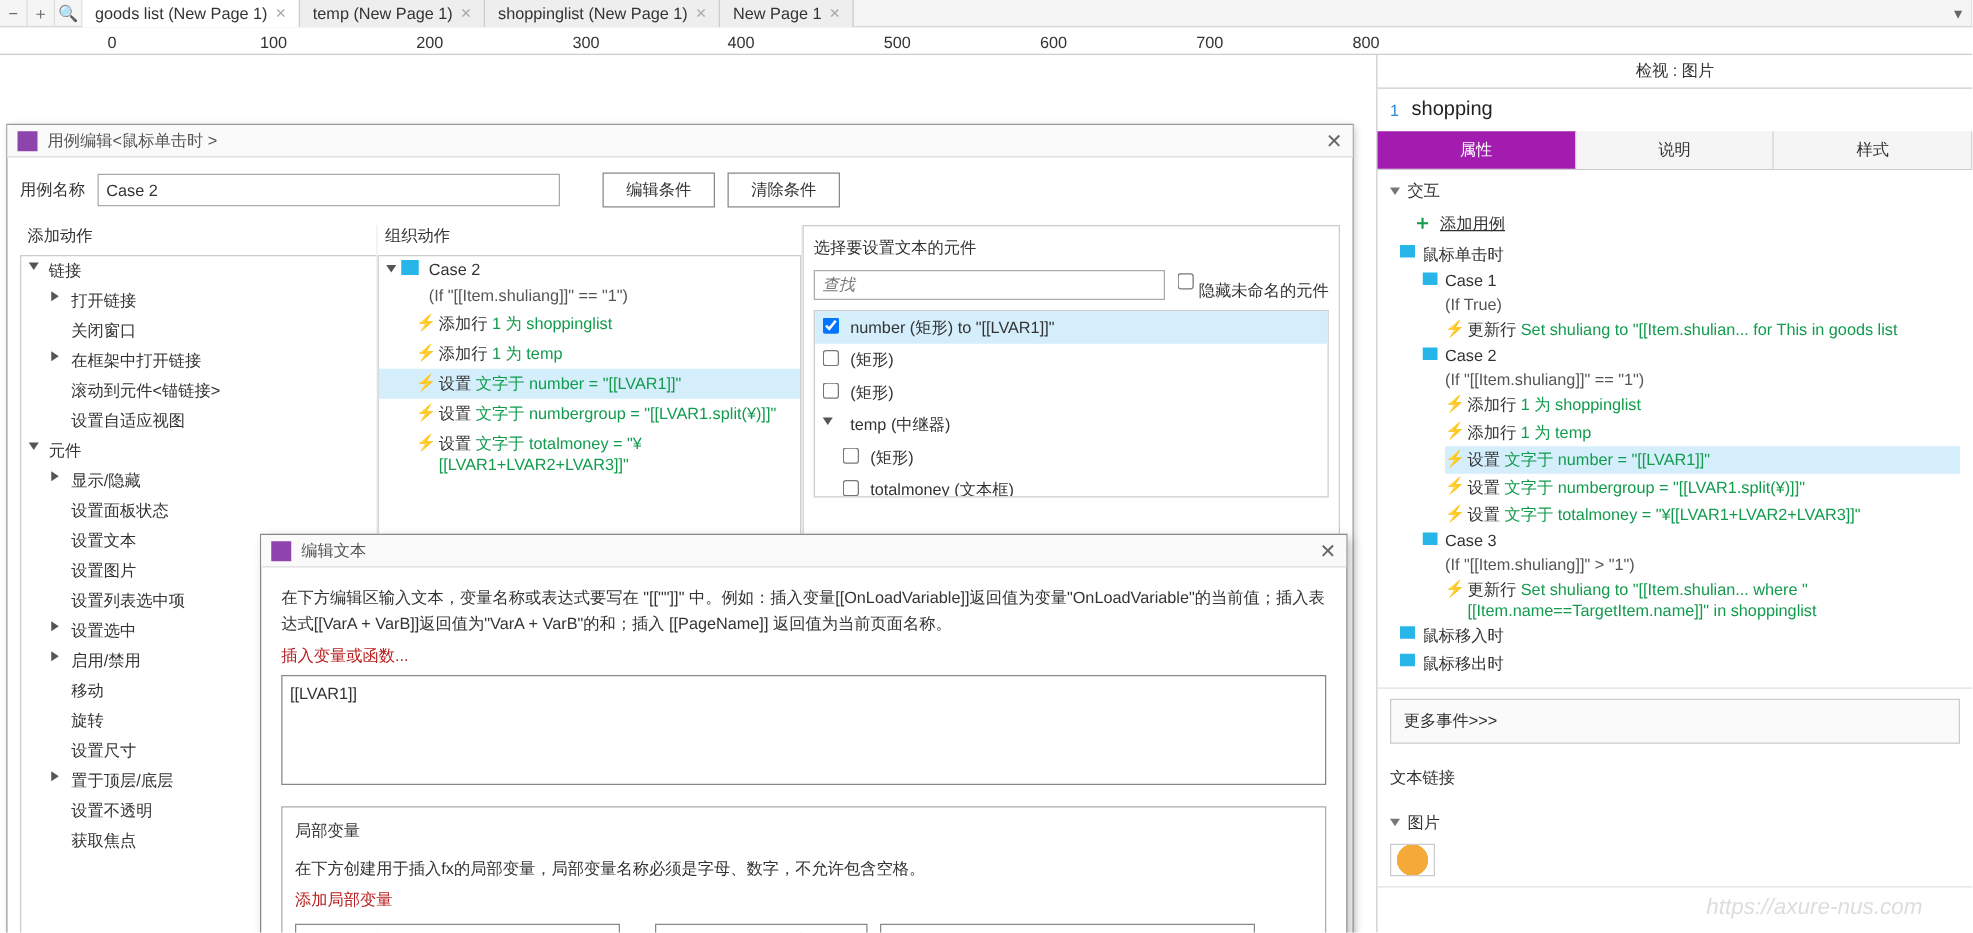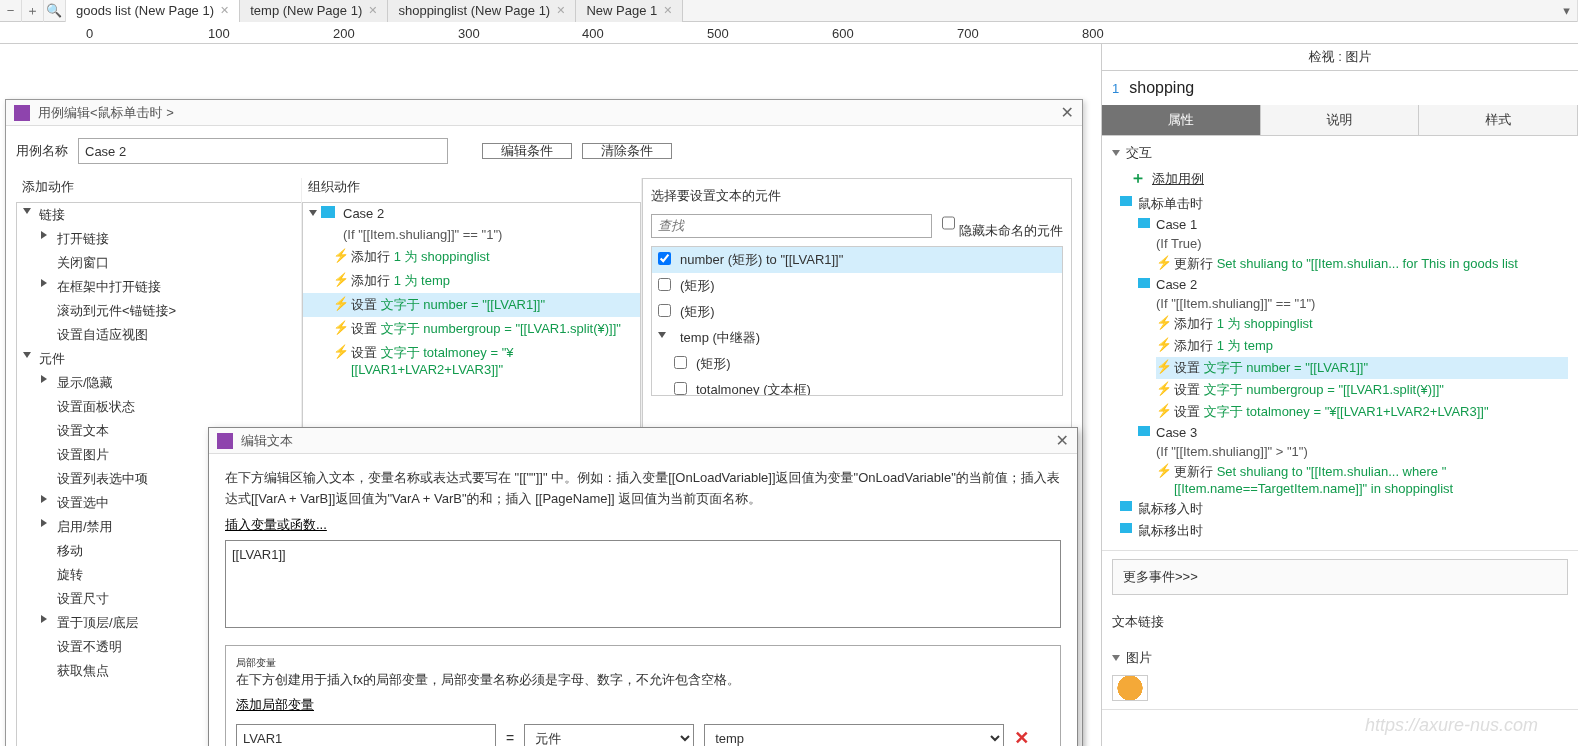--- a/index.html
+++ b/index.html
@@ -18,21 +18,21 @@
 
 .dlg{position:absolute;left:5px;top:55px;width:1078px;background:#fff;border:1px solid #999;box-shadow:2px 2px 6px rgba(0,0,0,0.2)}
 .dlg-hd{height:26px;background:#fafafa;border-bottom:1px solid #ddd;display:flex;align-items:center;padding:0 8px}
 .dlg-hd .logo{width:16px;height:16px;background:#8e44ad;margin-right:8px}
 .dlg-hd .ttl{flex:1;color:#555}
 .dlg-hd .x{color:#666;font-size:16px}
 .dlg-body{padding:12px 10px}
 .row1{display:flex;align-items:center;gap:10px;margin-bottom:14px}
 .row1 label{color:#333}
 .row1 input{width:370px;height:26px;border:1px solid #aaa;padding:0 6px}
-.btn{height:16px;padding:0 18px;border:1px solid #888;background:#fff;display:flex;align-items:center}
+.btn{height:28px;padding:0 18px;border:1px solid #888;background:#fff;display:flex;align-items:center}
 .cols{display:flex;gap:0}
 .col{border-right:1px solid #eee}
 .col-h{font-size:13px;color:#333;margin-bottom:6px;padding-left:6px}
 .col1{width:286px}
 .col2{width:340px}
 .col3{flex:1}
 .tree{border:1px solid #ccc;height:560px;overflow:auto;font-size:13px;background:#fff;position:relative}
 .col1 .tree{border-right:none}
 .tnode{padding:3px 6px 3px 22px;position:relative;white-space:nowrap}
 .tnode .arr{position:absolute;left:6px;top:5px;width:0;height:0;border-left:4px solid transparent;border-right:4px solid transparent;border-top:6px solid #555}
@@ -51,38 +51,38 @@
 .cfg-item{padding:4px 6px 4px 28px;position:relative}
 .cfg-item.sel{background:#d4eefc}
 .cfg-item input[type=checkbox]{position:absolute;left:6px;top:5px}
 .cfg-item .arr{position:absolute;left:6px;top:7px;width:0;height:0;border-left:4px solid transparent;border-right:4px solid transparent;border-top:6px solid #555}
 
 
 .dlg2{position:absolute;left:208px;top:383px;width:870px;background:#fff;border:1px solid #888;z-index:10;box-shadow:3px 3px 8px rgba(0,0,0,0.25)}
 .dlg2 .dlg-hd{background:#fafafa}
 .dlg2-body{padding:14px 16px}
 .help{color:#333;line-height:1.6;margin-bottom:6px}
-.link{color:#000000;text-decoration:underline;cursor:pointer}
+.link{color:#b91c1c;cursor:pointer}
 .ta{width:100%;height:88px;border:1px solid #888;padding:6px;margin:6px 0 14px 0;resize:none}
 .lv-box{border:1px solid #aaa;padding:10px}
 .lv-row{display:flex;align-items:center;gap:10px;margin-top:10px}
 .lv-row input[type=text]{width:260px;height:28px;border:1px solid #888;padding:0 6px}
 .lv-row .eq{font-size:14px}
 .lv-row select{width:170px;height:28px;border:1px solid #888;background:#fff;padding:0 6px}
 .lv-row .sel2{width:300px}
 .lv-row .del{color:#d33;font-size:18px;font-weight:bold}
 
 
 .rp-top{padding:4px 0;text-align:center;border-bottom:1px solid #ccc;color:#333}
 .rp-title{display:flex;align-items:center;padding:8px 10px;gap:10px}
 .rp-title .num{color:#2a88d8}
 .rp-title .name{font-size:16px;color:#222}
 .rp-tabs{display:flex;border-bottom:1px solid #ccc}
 .rp-tab{flex:1;text-align:center;padding:6px 0;border-right:1px solid #ccc;background:#f5f5f5}
-.rp-tab.active{background:#737373;color:#fff}
+.rp-tab.active{background:#a21caf;color:#fff}
 .rp-sec{padding:8px 10px;border-bottom:1px solid #e0e0e0}
 .rp-sec-h{color:#444;display:flex;align-items:center;gap:6px}
 .chev{width:0;height:0;border-left:4px solid transparent;border-right:4px solid transparent;border-top:6px solid #777;display:inline-block}
 .addcase{color:#129b4d;padding:6px 0 0 18px;display:flex;align-items:center;gap:6px}
 .addcase .plus{color:#129b4d;font-weight:bold;font-size:16px}
 .ix-tree{padding:4px 0 0 8px}
 .ix-row{padding:2px 0 2px 18px;position:relative;white-space:nowrap;overflow:hidden;text-overflow:ellipsis}
 .ix-row .ico{position:absolute;left:0;top:3px;width:12px;height:10px;background:#28b6e8}
 .ix-row .bolt{position:absolute;left:0;color:#888}
 .ix-row.sel{background:#d4eefc}
@@ -212,21 +212,21 @@
   <div class="dlg-hd">
     <div class="logo"></div>
     <div class="ttl">编辑文本</div>
     <div class="x">✕</div>
   </div>
   <div class="dlg2-body">
     <div class="help">在下方编辑区输入文本，变量名称或表达式要写在 "[[""]]" 中。例如：插入变量[[OnLoadVariable]]返回值为变量"OnLoadVariable"的当前值；插入表达式[[VarA + VarB]]返回值为"VarA + VarB"的和；插入 [[PageName]] 返回值为当前页面名称。</div>
     <div class="link">插入变量或函数...</div>
     <textarea class="ta" style="">[[LVAR1]]</textarea>
     <div class="lv-box">
-      <div style="font-size:10px;margin-bottom:0">局部变量</div>
+      <div style="font-size:13px;margin-bottom:11px">局部变量</div>
       <div class="help">在下方创建用于插入fx的局部变量，局部变量名称必须是字母、数字，不允许包含空格。</div>
       <div class="link">添加局部变量</div>
       <div class="lv-row">
         <input type="text" value="LVAR1" style="">
         <span class="eq">=</span>
         <select><option>元件</option></select>
         <select class="sel2"><option>temp</option></select>
         <span class="del">✕</span>
       </div>
     </div>

